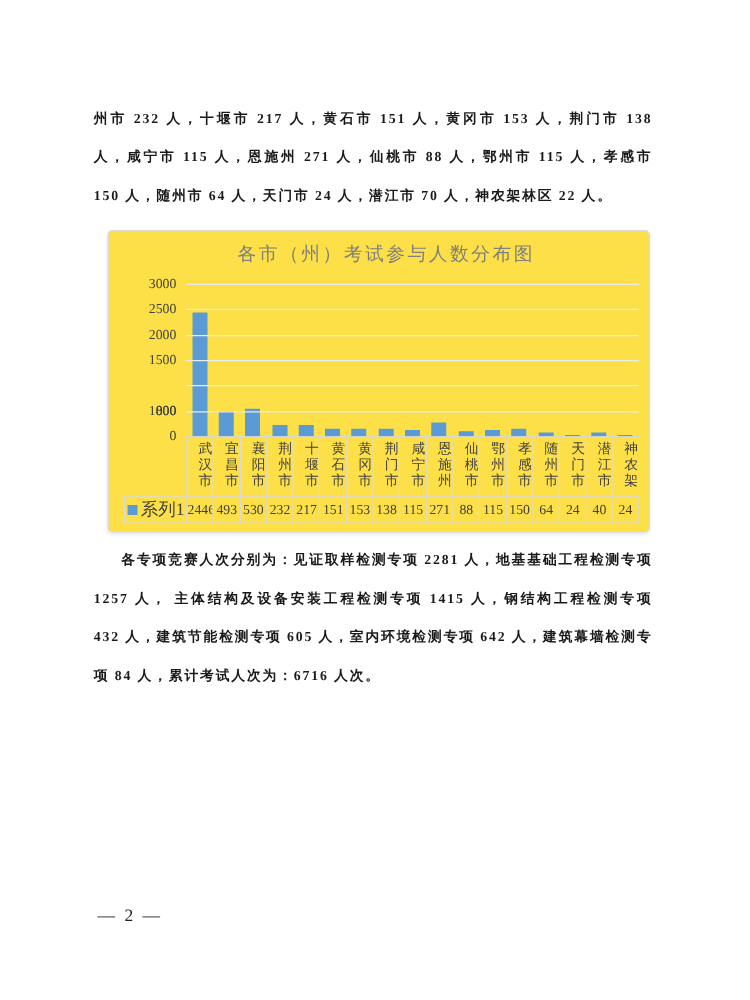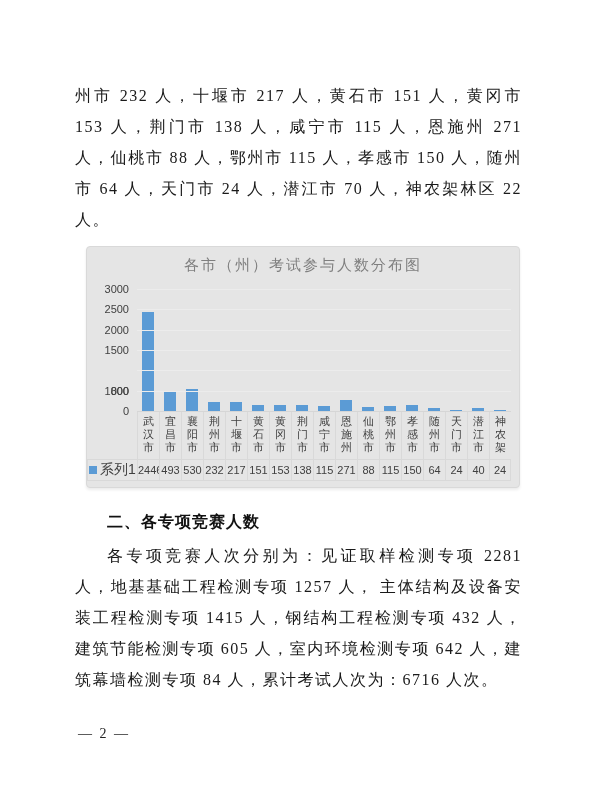--- a/index.html
+++ b/index.html
@@ -3,30 +3,31 @@
 <meta charset="utf-8">
 <style>
   html,body{margin:0;padding:0;}
   body{
     width:600px;height:800px;background:#ffffff;position:relative;
     font-family:"Liberation Serif","DejaVu Serif",serif;color:#1a1a1a;
     overflow:hidden;
   }
   .page{position:absolute;inset:0;}
   .para{
-    width:447px;margin-left:75px;font-size:16px;line-height:31px;
-    text-align:justify;letter-spacing:1.5px;
+    width:447px;margin-left:75px;font-size:11px;line-height:31px;
+    text-align:justify;letter-spacing:1.5px;font-weight:bold;
   }
   .para1{margin-top:80px;margin-bottom:0;}
   
   .chart{
     margin:11px 0 0 86px;width:434px;box-sizing:border-box;
-    border:1px solid #d9d9d9;border-radius:4px;background:#e5e5e5;
+    border:1px solid #d9d9d9;border-radius:4px;background:#fde047;
     box-shadow:0 2px 3px rgba(0,0,0,.08);
-    font-family:Liberation Sans, sans-serif;
+    font-family:Liberation Serif, serif;
+    padding-left:12px;
   }
   .chart-title{
     text-align:center;color:#7f7f7f;font-size:15px;letter-spacing:2px;
     padding-top:9px;height:21px;white-space:nowrap;
   }
   .chart-body{position:relative;margin:12px 8px 0 0;height:122px;padding-left:50px;}
   .plot{position:relative;height:100%;}
   .gridline{position:absolute;left:0;right:0;height:0;border-top:1px solid #ececec;}
   .gridline.axisline{border-top-color:#d6d6d6;}
   .ytick{
@@ -36,21 +37,21 @@
   .bars{position:absolute;inset:0;display:flex;}
   .bar-col{flex:1;display:flex;align-items:flex-end;justify-content:center;}
   .bar{width:12px;background:#5B9BD5;}
   .dtable{
     display:grid;grid-template-columns:50px repeat(17,1fr);
     margin:0 8px 6px 0;
   }
   .corner{border:none;}
   .cat-cell{
     border-left:1px solid #d9d9d9;border-top:1px solid #d9d9d9;
-    min-height:44px;display:flex;align-items:flex-start;justify-content:center;
+    min-height:44px;display:flex;align-items:flex-start;justify-content:flex-end;
     padding-top:3px;font-size:11px;color:#404040;
   }
   .cat-cell:last-child{border-right:1px solid #d9d9d9;}
   .cat-cell .vtext{
     width:12px;line-height:13px;word-break:break-all;text-align:center;display:block;
   }
   .legend-cell{
     border:1px solid #d9d9d9;border-right:none;
     display:flex;align-items:center;justify-content:center;gap:3px;
     font-size:14px;color:#404040;height:20px;
@@ -223,18 +224,17 @@
         <div class="val-cell">88</div>
         <div class="val-cell">115</div>
         <div class="val-cell">150</div>
         <div class="val-cell">64</div>
         <div class="val-cell">24</div>
         <div class="val-cell">40</div>
         <div class="val-cell">24</div>
       </div>
   </div>
 
-  <h2 class="heading">二、各专项竞赛人数</h2>
 
   <p class="para para2">各专项竞赛人次分别为：见证取样检测专项 2281 人，地基基础工程检测专项 1257 人， 主体结构及设备安装工程检测专项 1415 人，钢结构工程检测专项 432 人，建筑节能检测专项 605 人，室内环境检测专项 642 人，建筑幕墙检测专项 84 人，累计考试人次为：6716 人次。</p>
 
   <div class="footer">— 2 —</div>
 </div>
 
 </body></html>

